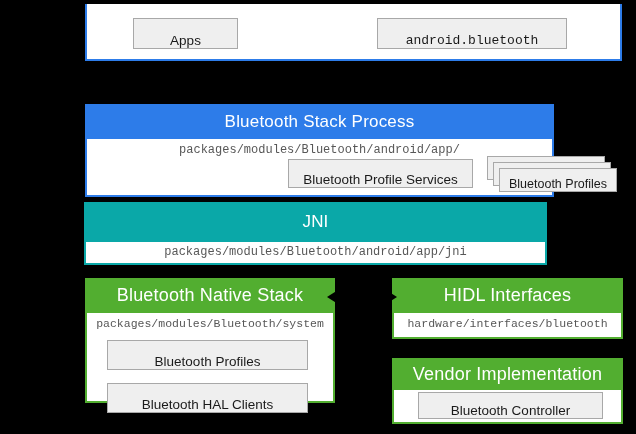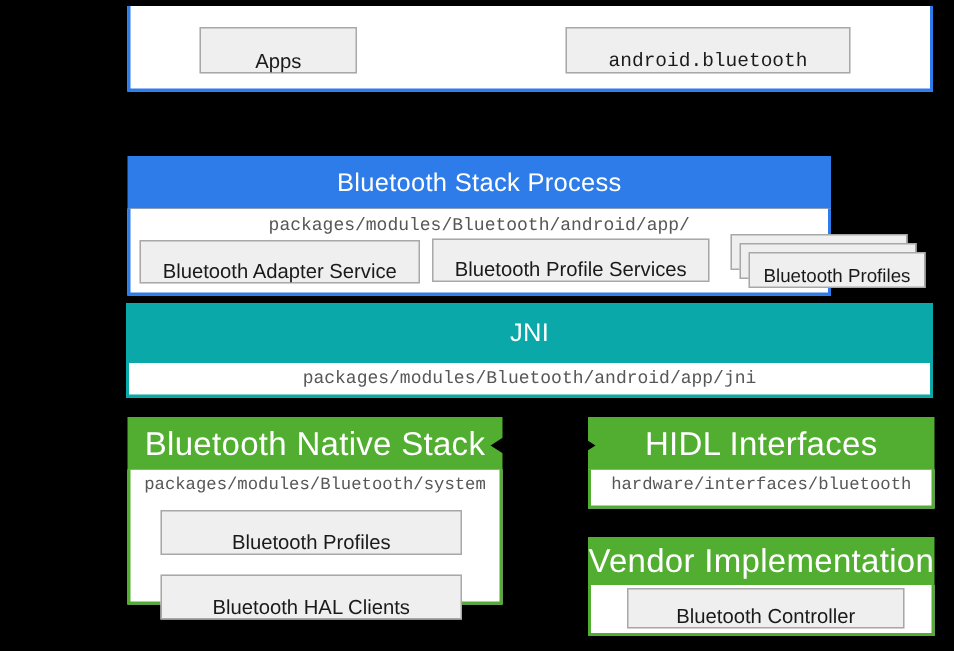--- a/index.html
+++ b/index.html
@@ -10,21 +10,21 @@
   .section{position:absolute;box-sizing:border-box;}
   .hdr{
     width:100%;color:#fff;display:flex;align-items:center;justify-content:center;
     font-size:17px;letter-spacing:.2px;box-sizing:border-box;
   }
   .body{
     position:relative;width:100%;background:#fff;box-sizing:border-box;
   }
   .hdr-blue{background:var(--blue,#2D7CE9);}
   .hdr-teal{background:var(--teal,#0AA8A8);}
-  .hdr-green{background:var(--green,#52AE30);font-size:22px;}
+  .hdr-green{background:var(--green,#52AE30);font-size:18px;}
   .bd-blue{border:2px solid var(--blue,#2D7CE9);border-top:none;}
   .bd-teal{border:2px solid var(--teal,#0AA8A8);border-top:none;}
   .bd-green{border:2px solid var(--green,#52AE30);border-top:none;}
   .gbox{
     position:absolute;background:var(--boxfill,#EFEFEF);
     border:1px solid var(--boxborder,#A8A8A8);
     display:flex;align-items:flex-end;justify-content:center;
     font-size:13.5px;color:#1a1a1a;box-sizing:border-box;white-space:nowrap;
   }
   .mono{font-family:"Liberation Mono","DejaVu Sans Mono",monospace;}
@@ -66,37 +66,34 @@
       </div>
     </div>
   </div>
 
   <div class="section" style="left:85px;top:104px;width:469px;">
     <div class="hdr hdr-blue" style="height:35px;">
       <span>Bluetooth Stack Process</span>
     </div>
     <div class="body bd-blue" style="height:58px;">
       <div class="path" style="top:4px;">packages/modules/Bluetooth/android/app/</div>
-      <div class="gbox" style="left:6px;top:21px;width:187px;height:29px;">
-        <span>Bluetooth Adapter Service</span>
-      </div>
       <div class="gbox" style="left:201px;top:20px;width:185px;height:29px;">
         <span>Bluetooth Profile Services</span>
       </div>
       <div style="position:absolute;left:400px;top:17px;width:130px;height:38px;">
         <div class="sheet" style="left:0;top:0;"></div>
         <div class="sheet" style="left:6px;top:6px;"></div>
         <div class="gbox" style="left:12px;top:12px;width:118px;height:24px;font-size:12.5px;">
           <span>Bluetooth Profiles</span>
         </div>
       </div>
     </div>
   </div>
 
-  <div class="section" style="left:84px;top:202px;width:538px;">
+  <div class="section" style="left:84px;top:202px;width:463px;">
     <div class="hdr hdr-teal" style="height:40px;">
       <span>JNI</span>
     </div>
     <div class="body bd-teal" style="height:23px;">
       <div class="path" style="top:3px;">packages/modules/Bluetooth/android/app/jni</div>
     </div>
   </div>
 
   <div class="section" style="left:85px;top:278px;width:250px;">
     <div class="hdr hdr-green" style="height:35px;">

